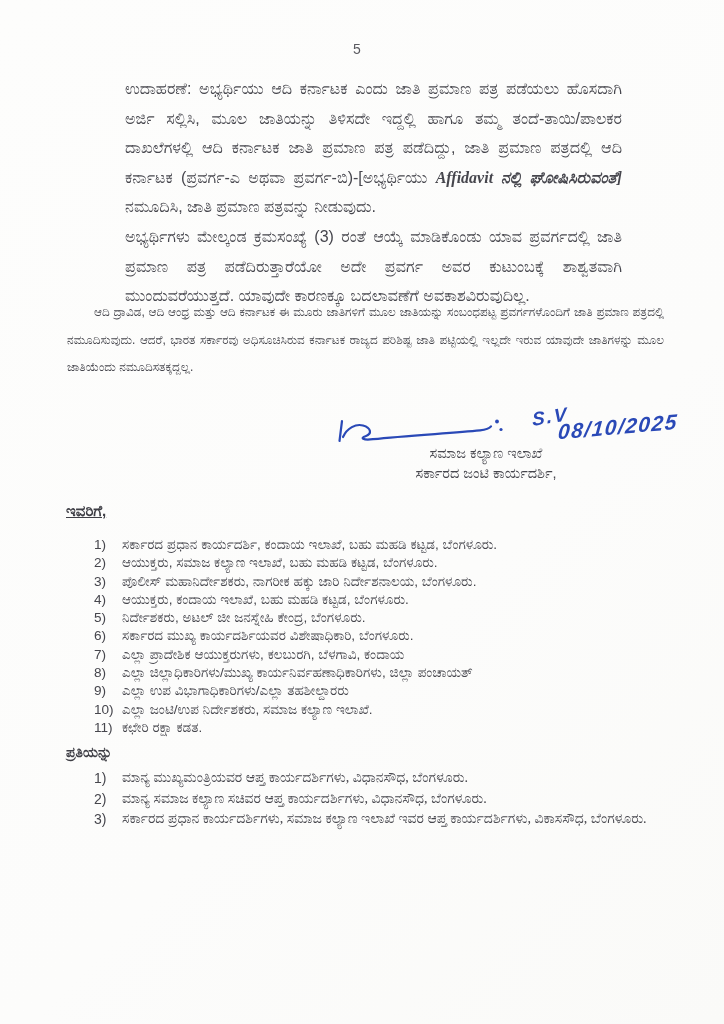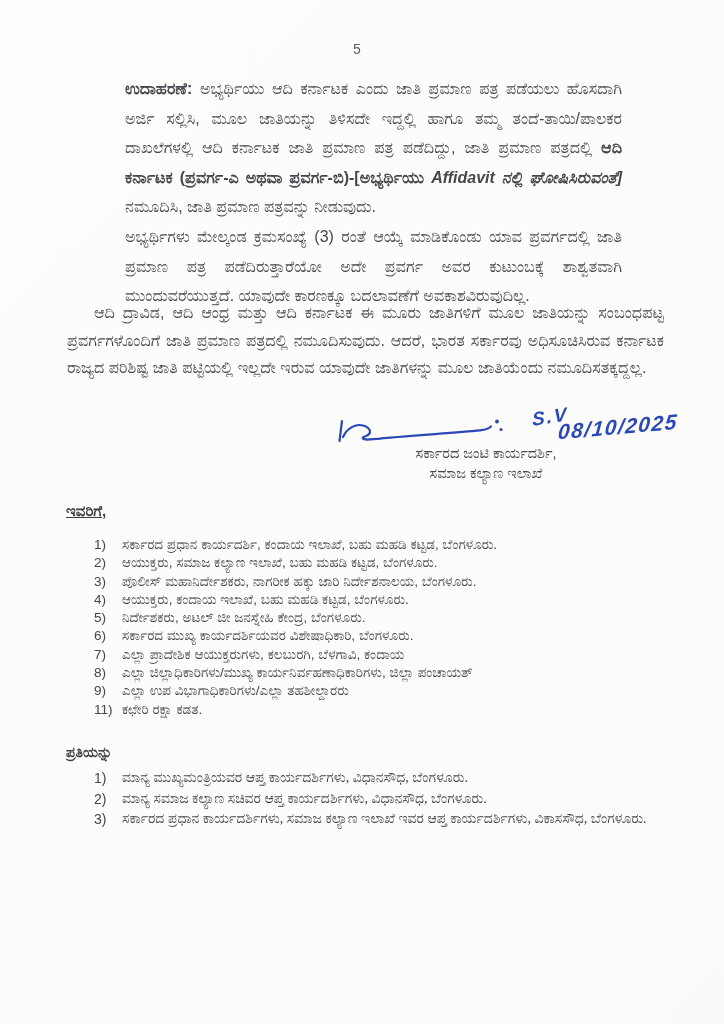--- a/index.html
+++ b/index.html
@@ -17,25 +17,25 @@
     position:absolute; top:41px; left:0; right:10px;
     text-align:center; font-size:14px; color:#5a5a60;
   }
   .para { text-align:justify; }
   .main-block {
     position:absolute; top:74px; left:125px; width:497px;
     font-size:16px; line-height:29.6px;
     text-align:justify;
   }
   .para-gap { }
-  .bold { font-weight:bold; }
-  .bold-italic { font-weight:bold; font-style:italic; }
+  .bold { font-weight:normal; }
+  .bold-italic { font-weight:bold; font-style:italic;font-family:Liberation Serif, serif; }
   .para-castes {
     position:absolute; top:299px; left:67px; width:597px;
-    font-size:16px; line-height:27.6px;
+    font-size:12px; line-height:27.6px;
     text-align:justify; text-indent:27px;
   }
   
   .signature { position:absolute; top:408px; left:330px; width:394px; height:105px; }
   .sig-scribble { position:absolute; left:4px; top:8px; }
   .sig-initials {
     position:absolute; left:202px; top:-2px;
     font-size:19px; font-style:italic; font-weight:bold;
     color:#2a49b7; transform:rotate(-9deg) skewX(-6deg);
     letter-spacing:2px;
@@ -91,22 +91,22 @@
   <div class="signature">
     <svg class="sig-scribble" width="200" height="36" viewBox="0 0 200 36" fill="none">
       <path d="M8,5 L5.5,25" stroke="#2a49b7" stroke-width="2.2" stroke-linecap="round"></path>
       <path d="M9,21 C13,12 22,7.5 29,9.5 C37,11.7 38.5,18 31.5,20.2 C26,22 28.5,24.4 39,23.2 C72,19.6 118,17.2 146,14.4 C152,13.8 155.5,12.4 157,10.4" stroke="#2a49b7" stroke-width="2.2" stroke-linecap="round"></path>
       <circle cx="163" cy="5.5" r="1.9" fill="#2a49b7"></circle>
       <circle cx="167" cy="13.5" r="1.6" fill="#2a49b7"></circle>
     </svg>
     <span class="sig-initials">S.V</span>
     <span class="sig-date">08/10/2025</span>
     <div class="sig-text">
+      <div>ಸಮಾಜ ಕಲ್ಯಾಣ ಇಲಾಖೆ</div>
       <div>ಸರ್ಕಾರದ ಜಂಟಿ ಕಾರ್ಯದರ್ಶಿ,</div>
-      <div>ಸಮಾಜ ಕಲ್ಯಾಣ ಇಲಾಖೆ</div>
     </div>
   </div>
 
   <div class="to-heading">ಇವರಿಗೆ,</div>
 
   <ul class="num-list to-list">
     <li>
         <span class="num">1)</span>
         <span class="txt">ಸರ್ಕಾರದ ಪ್ರಧಾನ ಕಾರ್ಯದರ್ಶಿ, ಕಂದಾಯ ಇಲಾಖೆ, ಬಹು ಮಹಡಿ ಕಟ್ಟಡ, ಬೆಂಗಳೂರು.</span>
       </li>
@@ -136,20 +136,24 @@
       </li>
     <li>
         <span class="num">8)</span>
         <span class="txt">ಎಲ್ಲಾ ಜಿಲ್ಲಾಧಿಕಾರಿಗಳು/ಮುಖ್ಯ ಕಾರ್ಯನಿರ್ವಹಣಾಧಿಕಾರಿಗಳು, ಜಿಲ್ಲಾ ಪಂಚಾಯತ್</span>
       </li>
     <li>
         <span class="num">9)</span>
         <span class="txt">ಎಲ್ಲಾ ಉಪ ವಿಭಾಗಾಧಿಕಾರಿಗಳು/ಎಲ್ಲಾ ತಹಶೀಲ್ದಾರರು</span>
       </li>
     <li>
+        <span class="num">10)</span>
+        <span class="txt">ಎಲ್ಲಾ ಜಂಟಿ/ಉಪ ನಿರ್ದೇಶಕರು, ಸಮಾಜ ಕಲ್ಯಾಣ ಇಲಾಖೆ.</span>
+      </li>
+    <li>
         <span class="num">11)</span>
         <span class="txt">ಕಛೇರಿ ರಕ್ಷಾ ಕಡತ.</span>
       </li>
   </ul>
 
   <div class="copies-heading">ಪ್ರತಿಯನ್ನು</div>
 
   <ul class="num-list copies-list">
     <li>
         <span class="num">1)</span>

